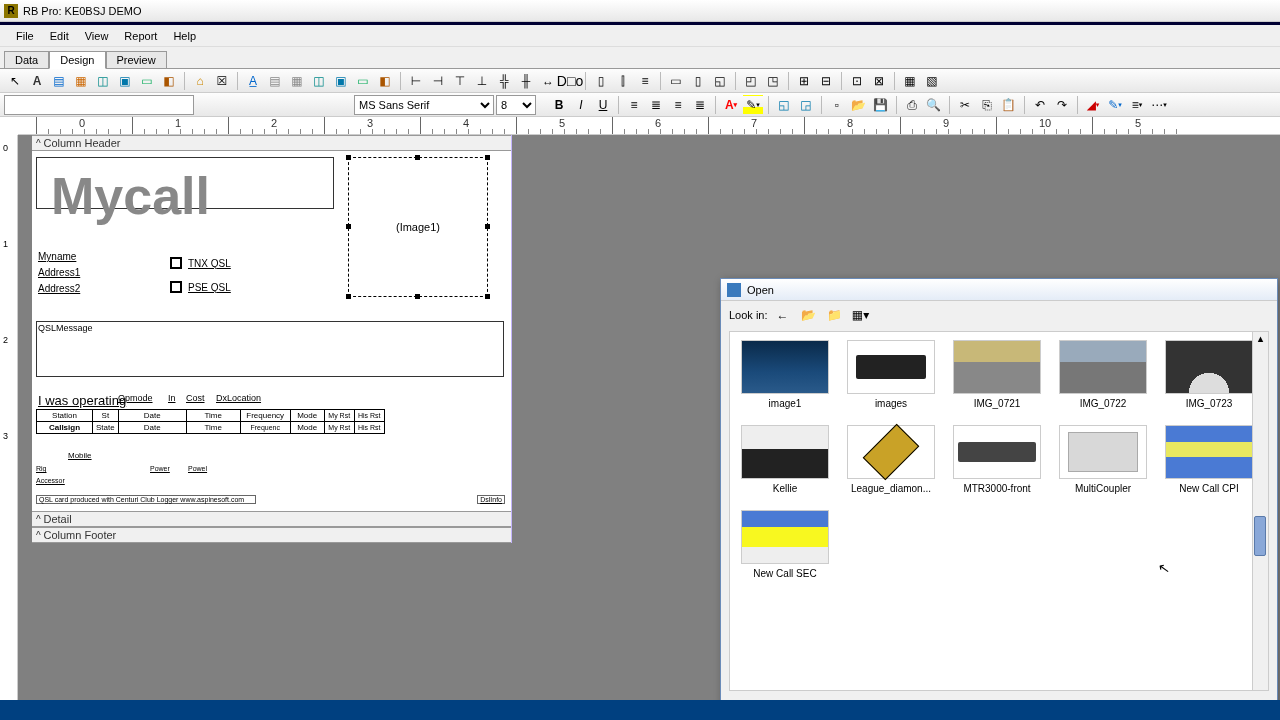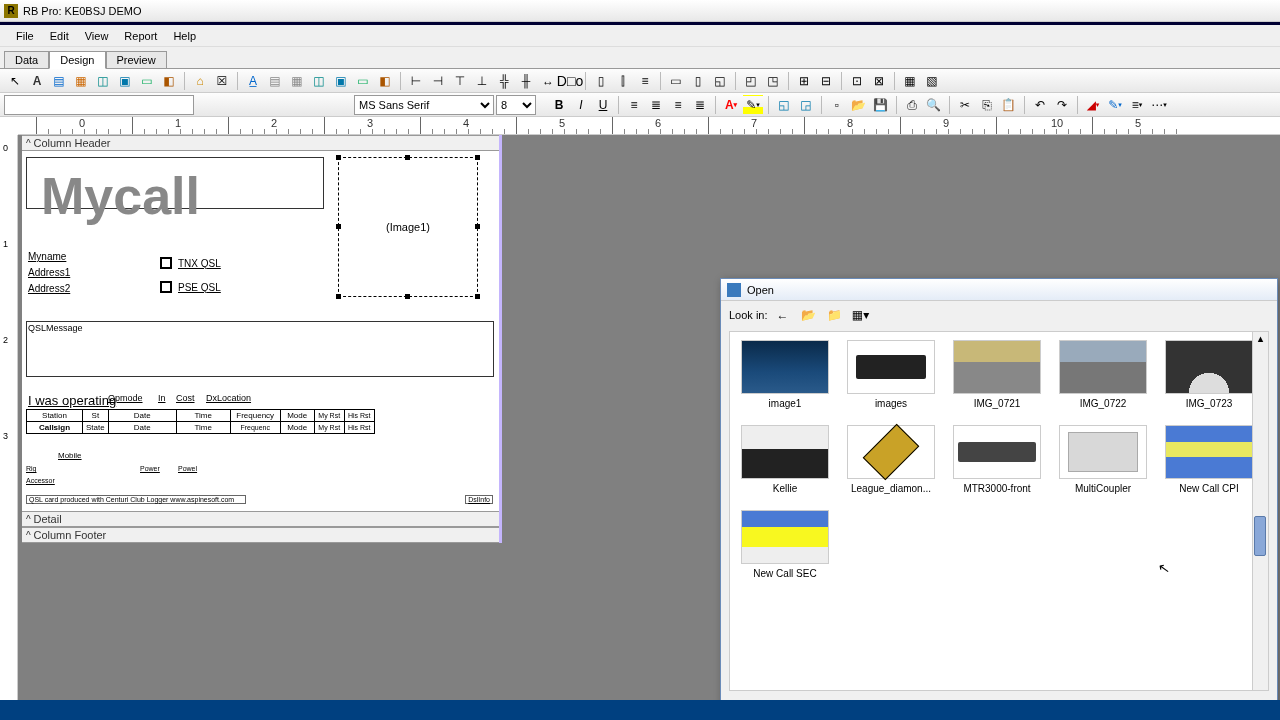--- a/index.html
+++ b/index.html
@@ -16,21 +16,21 @@
 .tsep{width:1px;height:18px;background:#bbb;margin:0 4px}
 .input-box{height:20px;border:1px solid #999;background:#fff;padding:0 3px}
 select{height:20px;border:1px solid #999;background:#fff;font-size:11px}
 .ruler-h{height:18px;background:#fff;border-bottom:1px solid #ccc;position:relative;overflow:hidden}
 .ruler-h .tick{position:absolute;top:0;height:18px;border-left:1px solid #666;padding-left:2px;font-size:9px;color:#333}
 .ruler-h .minor{position:absolute;top:12px;height:6px;border-left:1px solid #888}
 .workspace{display:flex;height:584px;position:relative}
 .ruler-v{width:18px;background:#fff;border-right:1px solid #ccc;position:relative}
 .ruler-v .vtick{position:absolute;left:3px;font-size:9px}
 .canvas-area{flex:1;background:#808080;position:relative;overflow:hidden}
-.design-page{position:absolute;left:4px;top:0;width:480px;background:#fff;border-right:3px solid #c4b5fd}
+.design-page{position:absolute;left:14px;top:0;width:480px;background:#fff;border-right:1px solid #c4b5fd}
 .section-hdr{background:#f0f0f0;border-top:1px solid #999;border-bottom:1px solid #999;padding:1px 4px;font-size:10px;color:#333}
 .section-body{position:relative;background:#fff}
 .mycall{font-family:Arial;font-size:52px;font-weight:bold;color:#888;border:1px solid #333;padding:8px 14px;position:absolute}
 .img-placeholder{position:absolute;border:1px dashed #000;display:flex;align-items:center;justify-content:center;font-size:10px}
 .img-placeholder .handle{position:absolute;width:5px;height:5px;background:#000}
 .field{position:absolute;font-size:10px;text-decoration:underline}
 .chk{position:absolute;display:flex;align-items:center;gap:6px}
 .chk .box{width:12px;height:12px;border:2px solid #000;background:#fff}
 .txt-box{position:absolute;border:1px solid #333;font-size:9px;padding:1px}
 .tbl{position:absolute;border-collapse:collapse}
@@ -242,21 +242,21 @@
     <div class="minor" style="left: 858px;"></div>
     <div class="minor" style="left: 870px;"></div>
     <div class="tick" style="left: 882px;"><span style="margin-left: 40px;">9</span></div>
     <div class="minor" style="left: 894px;"></div>
     <div class="minor" style="left: 906px;"></div>
     <div class="minor" style="left: 918px;"></div>
     <div class="minor" style="left: 930px;"></div>
     <div class="minor" style="left: 942px;"></div>
     <div class="minor" style="left: 954px;"></div>
     <div class="minor" style="left: 966px;"></div>
-    <div class="tick" style="left: 978px;"><span style="margin-left: 52px;">10</span></div>
+    <div class="tick" style="left: 978px;"><span style="margin-left: 40px;">10</span></div>
     <div class="minor" style="left: 990px;"></div>
     <div class="minor" style="left: 1002px;"></div>
     <div class="minor" style="left: 1014px;"></div>
     <div class="minor" style="left: 1026px;"></div>
     <div class="minor" style="left: 1038px;"></div>
     <div class="minor" style="left: 1050px;"></div>
     <div class="minor" style="left: 1062px;"></div>
     <div class="tick" style="left: 1074px;"><span style="margin-left: 40px;">5</span></div>
     <div class="minor" style="left: 1086px;"></div>
     <div class="minor" style="left: 1098px;"></div>

